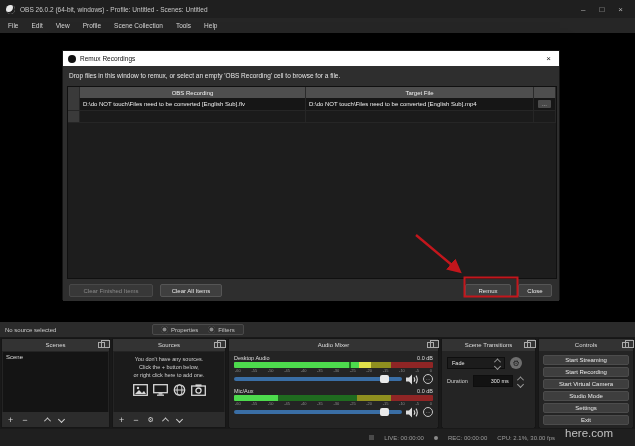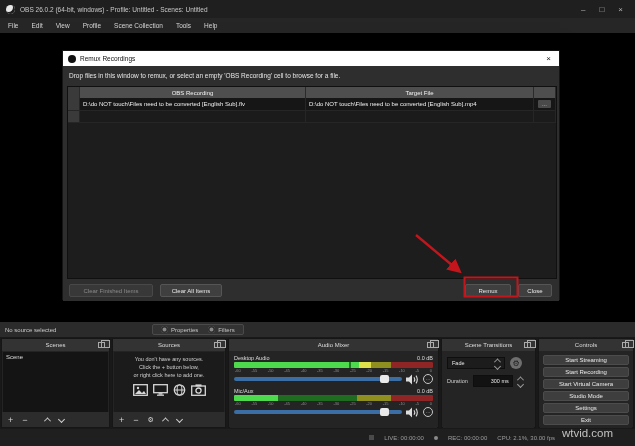--- a/index.html
+++ b/index.html
@@ -378,21 +378,21 @@
     </div>
   </div>
 
   <div class="statusbar">
     <span class="sq-ico"></span>
     <span>LIVE: 00:00:00</span>
     <span class="dot-ico"></span>
     <span>REC: 00:00:00</span>
     <span>CPU: 2.1%, 30.00 fps</span>
   </div>
-  <div class="watermark">wtvid.com</div>
+  <div class="watermark">here.com</div>
 
   <svg class="annot" width="635" height="446">
     <defs>
       <marker id="ah" markerWidth="7" markerHeight="7" refX="4.5" refY="3" orient="auto">
         <path d="M0,0 L6,3 L0,6 z" fill="#c3161c"></path>
       </marker>
     </defs>
     <line x1="416" y1="235" x2="459" y2="271" stroke="#c3161c" stroke-width="2.4" marker-end="url(#ah)"></line>
     <rect x="464.5" y="277.5" width="53" height="19" fill="none" stroke="#c3161c" stroke-width="2"></rect>
   </svg>

